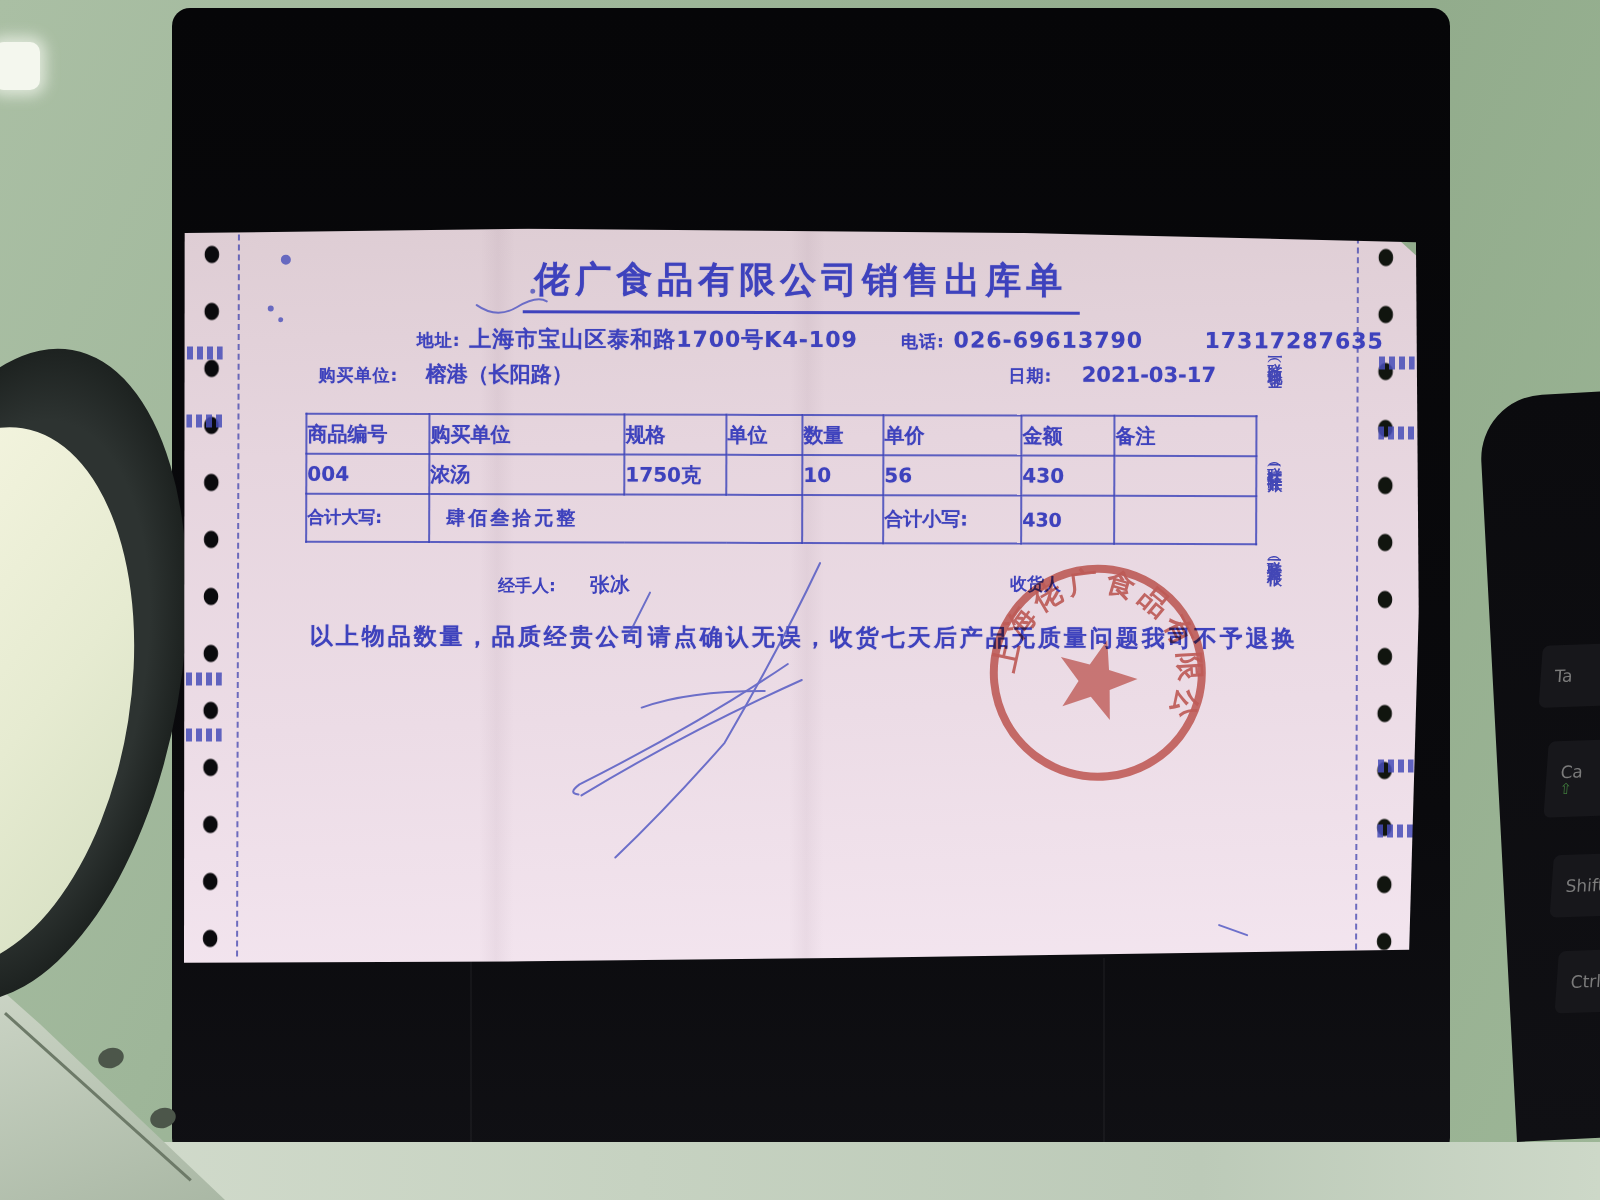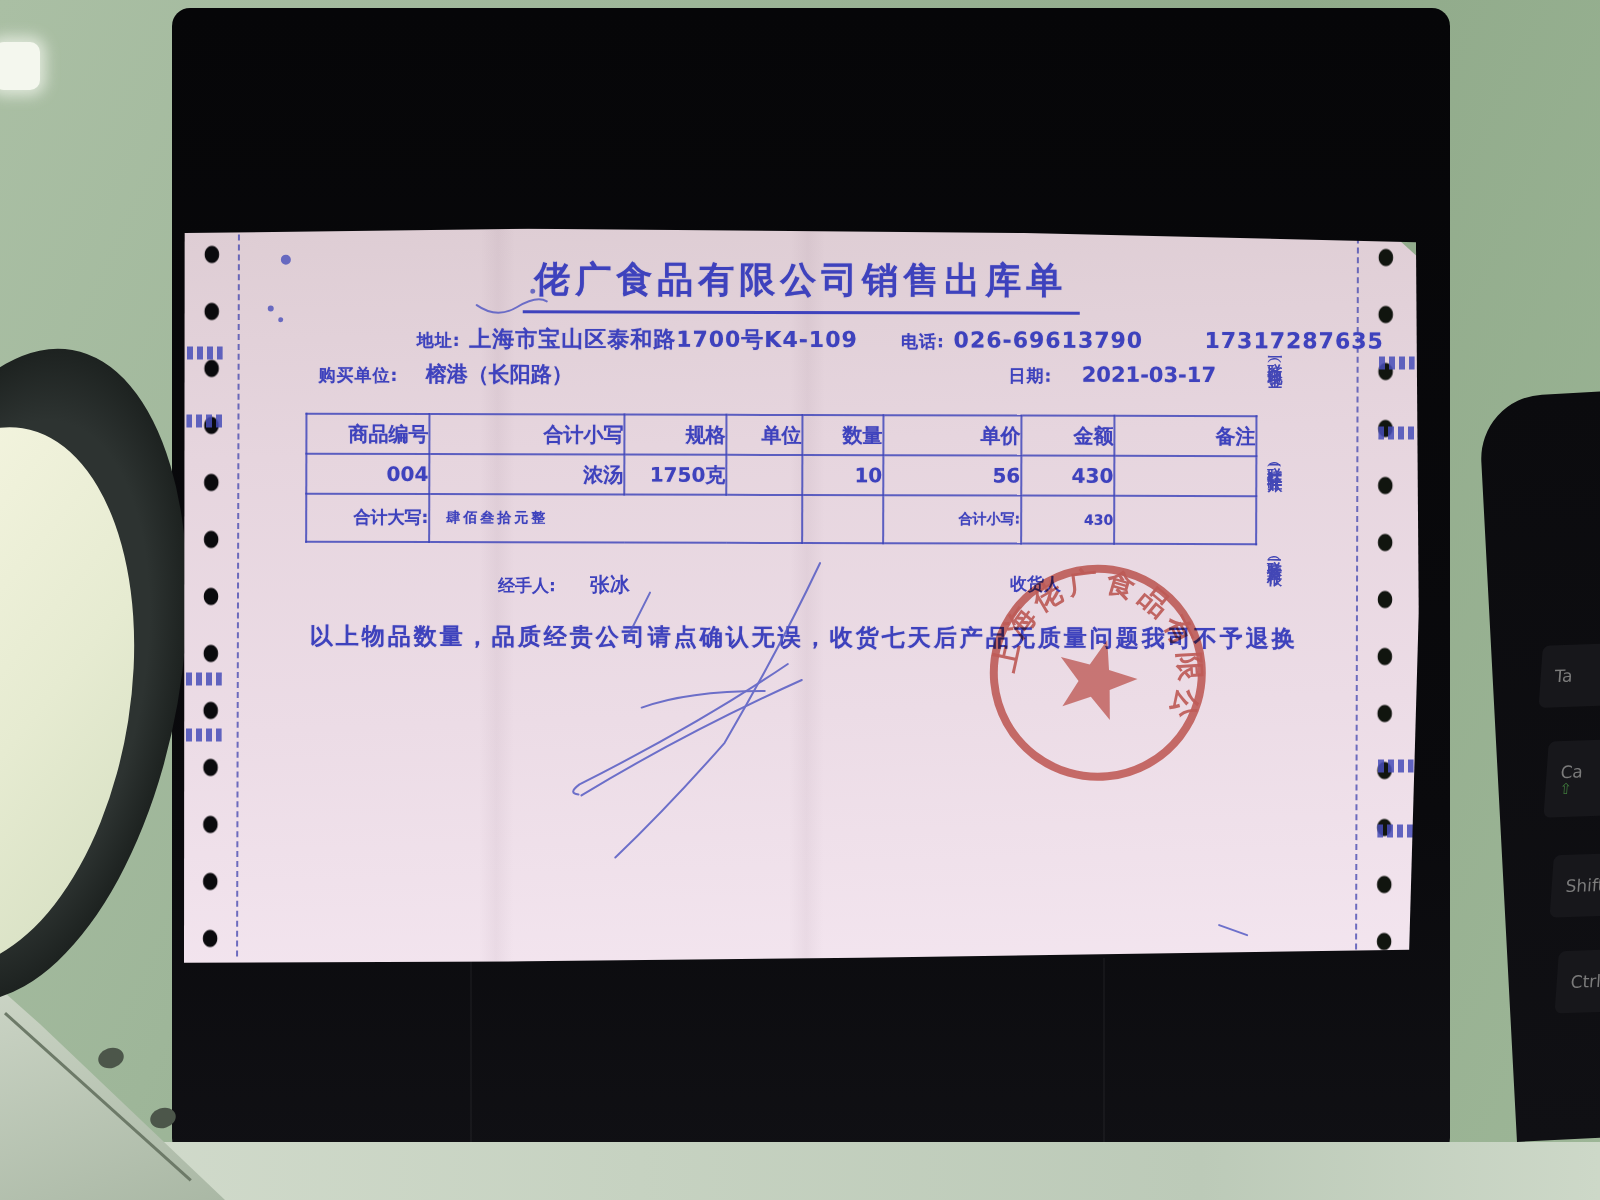--- a/index.html
+++ b/index.html
@@ -37,22 +37,22 @@
   .perf{position:absolute;top:8px;height:722px;width:0;border-left:2px dashed rgba(64,68,175,.75);}
   .strip-marks{position:absolute;width:36px;height:13px;background:repeating-linear-gradient(90deg,#474db8 0 6px,rgba(0,0,0,0) 6px 10px);opacity:.85;}
   .title{position:absolute;left:0;top:28px;width:1240px;text-align:center;}
   .title span{display:inline-block;font-size:36px;font-weight:bold;letter-spacing:5px;border-bottom:3px solid #3e42bd;padding:0 12px 6px;text-shadow:0 0 1px rgba(62,66,189,.55);}
   .addr-line{position:absolute;left:236px;top:97px;font-size:22px;font-weight:bold;letter-spacing:1px;white-space:nowrap;text-shadow:0 0 1px rgba(62,66,189,.45);}
   .addr-line .gap-s{display:inline-block;width:26px;} .addr-line .gap-m{display:inline-block;width:44px;}
   .small-label{font-size:17px;font-weight:bold;letter-spacing:1px;}
   .buyer-line{position:absolute;left:138px;top:133px;font-size:21px;font-weight:bold;white-space:nowrap;text-shadow:0 0 1px rgba(62,66,189,.4);}
   .date-line{position:absolute;left:828px;top:134px;font-size:21px;font-weight:bold;white-space:nowrap;text-shadow:0 0 1px rgba(62,66,189,.4);}
   table.goods{position:absolute;left:125px;top:186px;width:950px;border-collapse:collapse;table-layout:fixed;}
-  table.goods th,table.goods td{border:2px solid rgba(60,67,185,.82);font-size:20px;font-weight:bold;color:#3e42bd;text-align:right;padding:0;height:38px;text-shadow:0 0 1px rgba(62,66,189,.4);}
-  table.goods tr.total td{height:46px;font-size:14px;}
+  table.goods th,table.goods td{border:2px solid rgba(60,67,185,.82);font-size:20px;font-weight:bold;color:#3e42bd;text-align:left;padding:0;height:38px;text-shadow:0 0 1px rgba(62,66,189,.4);}
+  table.goods tr.total td{height:46px;font-size:19px;}
   td.caps-val{text-align:left !important;padding-left:16px !important;letter-spacing:3px;}
   .handler-line{position:absolute;left:318px;top:344px;font-size:17px;font-weight:bold;white-space:nowrap;}
   .handler-name{font-size:20px;margin-left:28px;}
   .receiver{position:absolute;left:830px;top:344px;font-size:17px;font-weight:bold;}
   .disclaimer{position:absolute;left:130px;top:394px;width:1020px;font-size:23px;font-weight:bold;letter-spacing:3px;text-shadow:0 0 1px rgba(62,66,189,.5);}
   .copy-label{position:absolute;left:1086px;writing-mode:vertical-rl;font-size:15px;font-weight:bold;letter-spacing:2px;line-height:1.1;color:#4347b6;}
   .stamp{position:absolute;left:798px;top:324px;width:240px;height:240px;transform:rotate(16deg);mix-blend-mode:multiply;opacity:.88;}
   .ink{position:absolute;left:0;top:0;pointer-events:none;}
 </style>
 </head>
@@ -139,21 +139,21 @@
           <col style="width:102px">
           <col style="width:76px">
         <col style="width:81px">
           <col style="width:138px">
           <col style="width:93px">
           <col style="width:142px">
       </colgroup>
       <tbody>
           <tr>
         <th>商品编号</th>
-        <th>合计小写</th>
+        <th>购买单位</th>
         <th>规格</th>
         <th>单位</th>
         <th>数量</th>
         <th>单价</th>
         <th>金额</th>
         <th>备注</th>
       </tr>
       <tr>
         <td>004</td>
         <td>浓汤</td>

